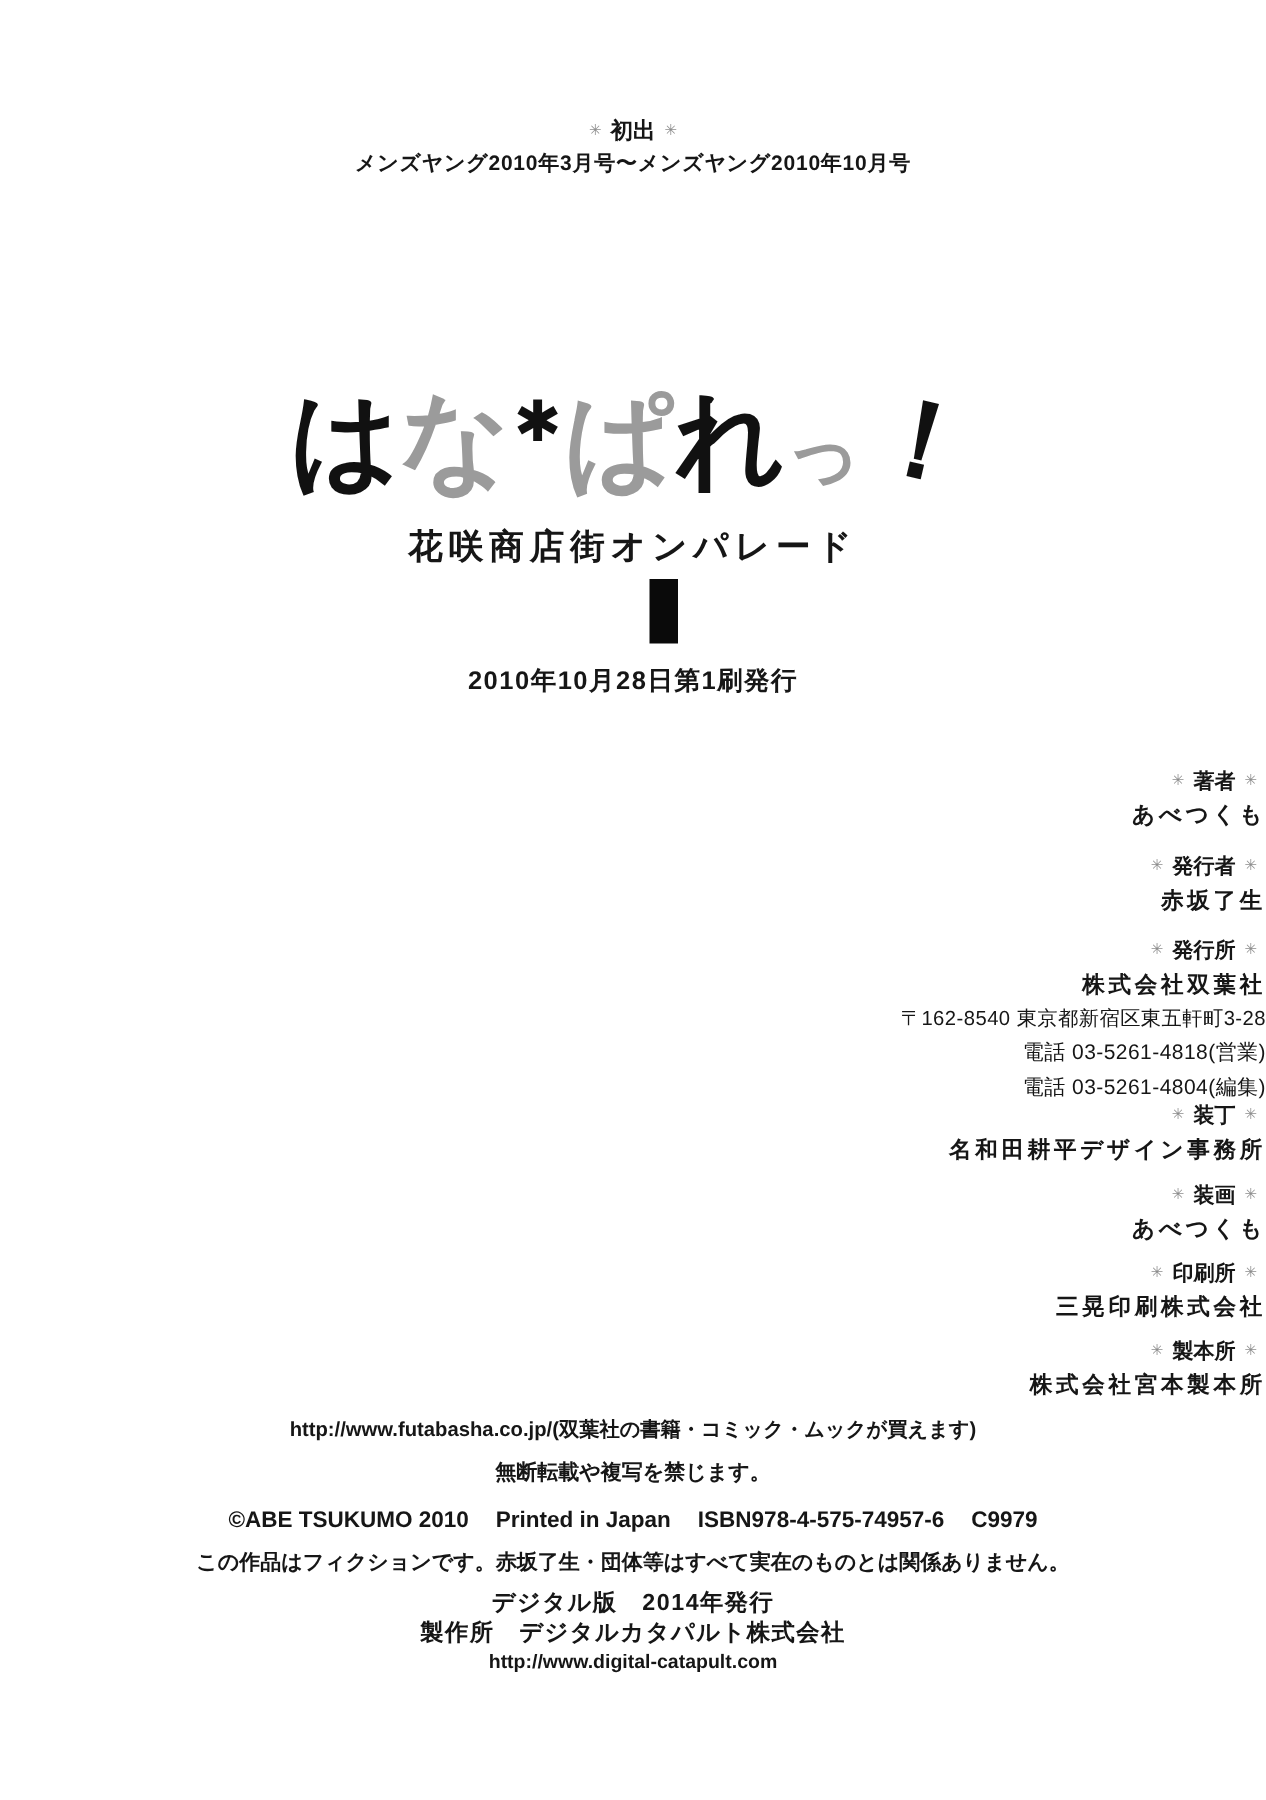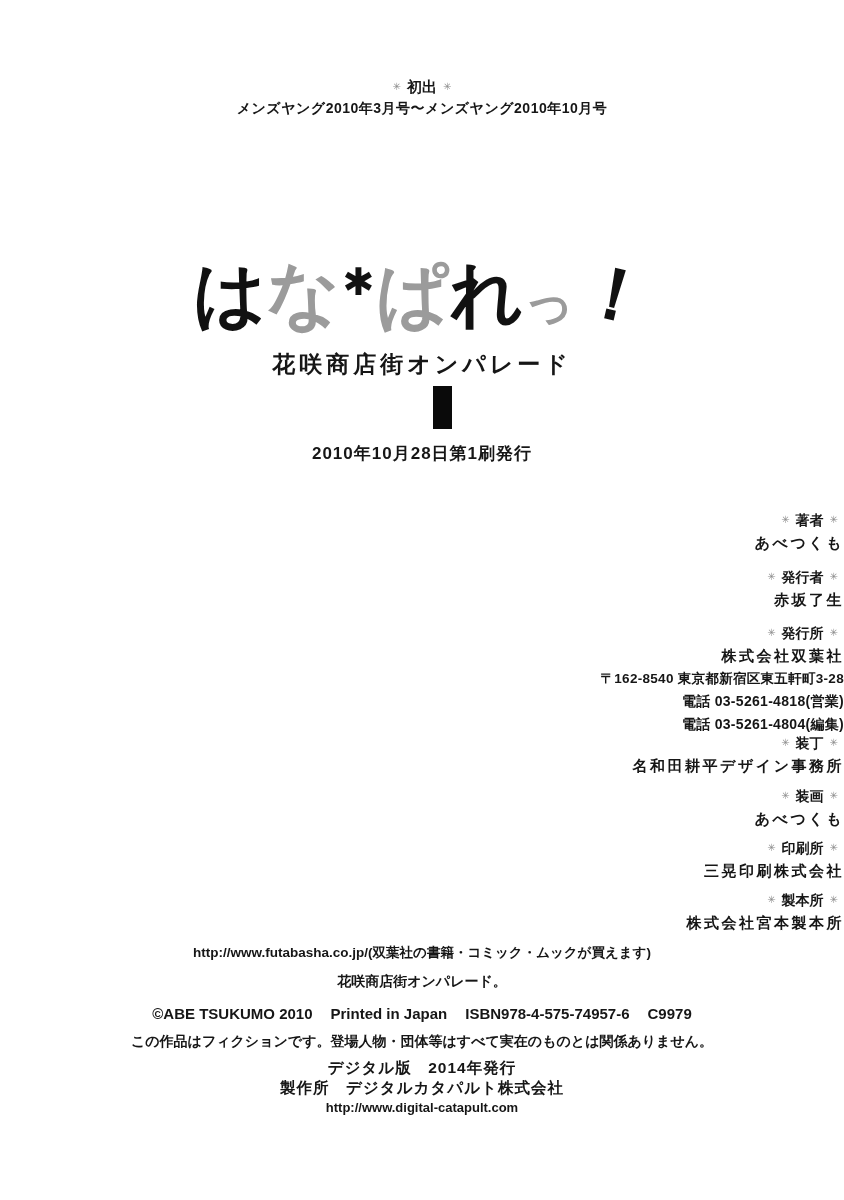--- a/index.html
+++ b/index.html
@@ -30,21 +30,21 @@
   .subtitle{top:349px;font-size:23px;font-weight:bold;letter-spacing:4px;}
 
   .volume-bar{position:absolute;top:386px;left:calc(50% + 11px);width:19px;height:43px;background:#0a0a0a;}
 
   .print-date{top:442px;font-size:17px;font-weight:bold;letter-spacing:1px;}
 
   
   .section{position:absolute;left:0;width:100%;text-align:right;}
   .sec-label{font-size:14px;font-weight:bold;}
   .sec-value{font-size:15px;font-weight:bold;letter-spacing:2.5px;margin-top:4px;}
-  .sec-detail{font-size:13.5px;font-weight:bold;margin-top:4px;letter-spacing:0.3px;padding-left:10px;}
+  .sec-detail{font-size:13.5px;font-weight:normal;margin-top:4px;letter-spacing:0.3px;padding-left:10px;}
   .sec-detail.phone{font-size:14px;margin-top:5px;}
 
   
   .futabasha{top:944px;font-size:13.5px;font-weight:bold;}
   .rights{top:973px;font-size:14px;font-weight:bold;}
   .copyright{top:1005px;font-size:15px;font-weight:bold;}
   .copyright span{margin:0 9px;}
   .fiction{top:1033px;font-size:14px;font-weight:bold;}
   .digital1{top:1058px;font-size:15.5px;font-weight:bold;letter-spacing:1px;}
   .digital2{top:1078px;font-size:15.5px;font-weight:bold;letter-spacing:1px;}
@@ -102,22 +102,22 @@
     <div class="sec-label"><span class="flower">✳</span><span>製本所</span><span class="flower">✳</span></div>
     <div class="sec-value">株式会社宮本製本所</div>
   </div>
 
   <div class="section" style="top:840px">
     <div class="sec-label"><span class="flower">✳</span><span>印刷所</span><span class="flower">✳</span></div>
     <div class="sec-value">三晃印刷株式会社</div>
   </div>
 
   <div class="abs futabasha">http://www.futabasha.co.jp/(双葉社の書籍・コミック・ムックが買えます)</div>
-  <div class="abs rights">花咲商店街オンパレード。</div>
+  <div class="abs rights">無断転載や複写を禁じます。</div>
   <div class="abs copyright">
     <span>©ABE TSUKUMO 2010</span><span>Printed in Japan</span><span>ISBN978-4-575-74957-6</span><span>C9979</span>
   </div>
-  <div class="abs fiction">この作品はフィクションです。登場人物・団体等はすべて実在のものとは関係ありません。</div>
+  <div class="abs fiction">この作品はフィクションです。赤坂了生・団体等はすべて実在のものとは関係ありません。</div>
   <div class="abs digital1">デジタル版　2014年発行</div>
   <div class="abs digital3">http://www.digital-catapult.com</div>
   <div class="abs digital2">製作所　デジタルカタパルト株式会社</div>
 
 </div>
 
 </body></html>

